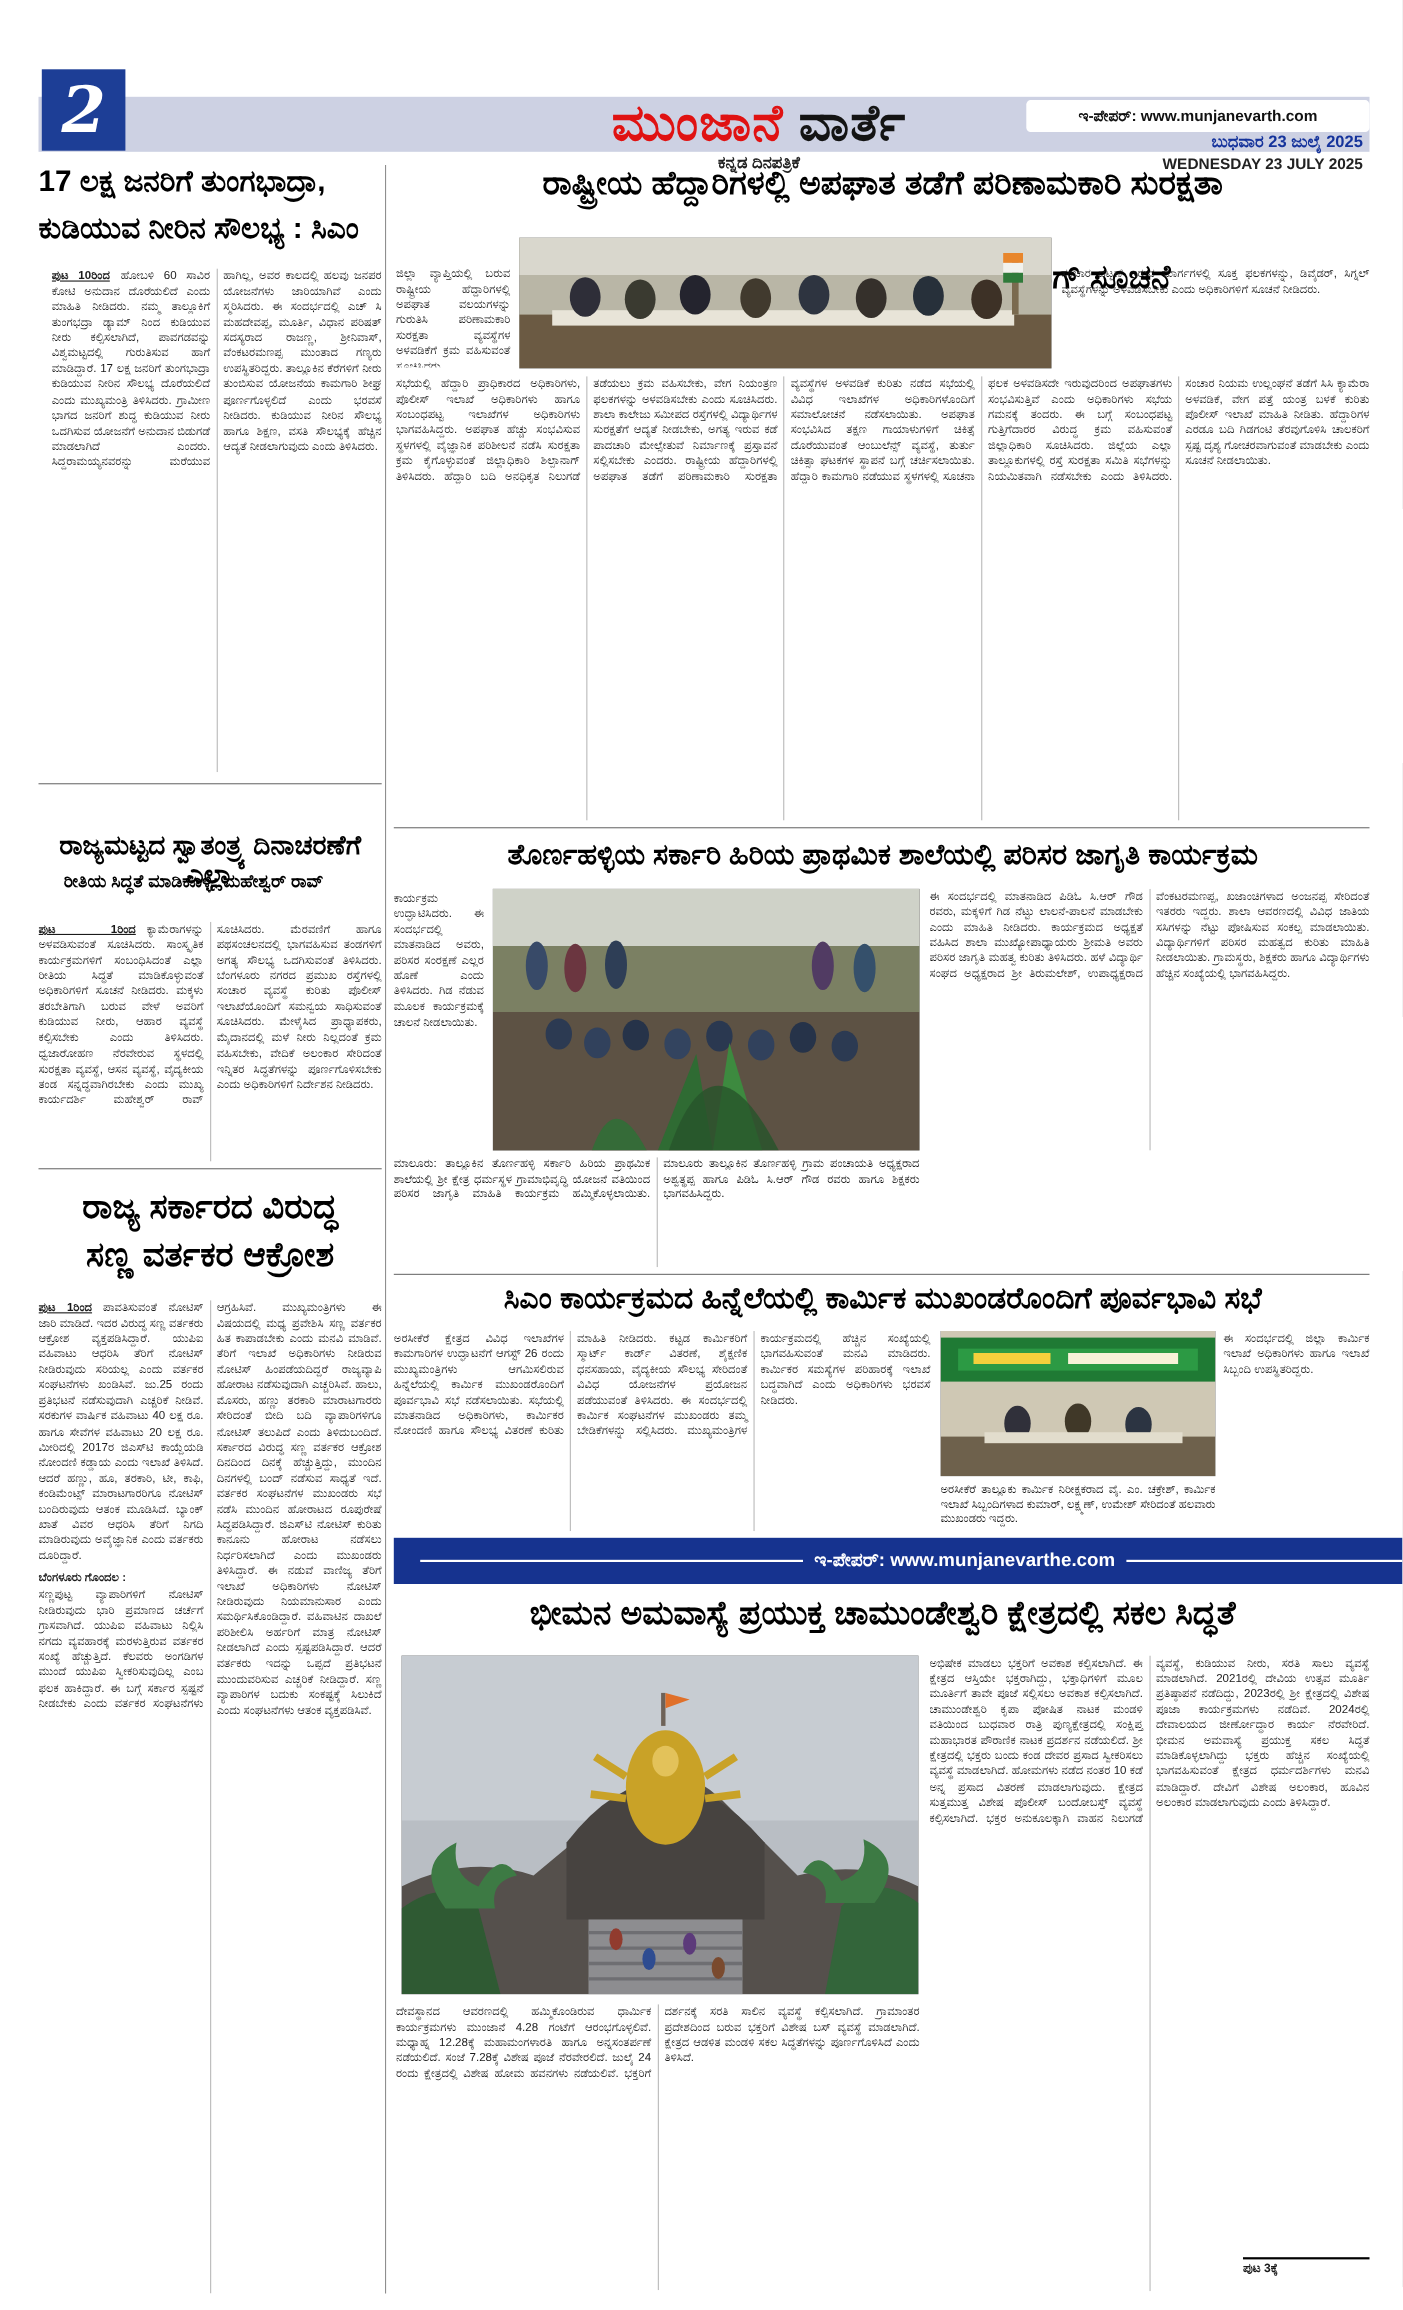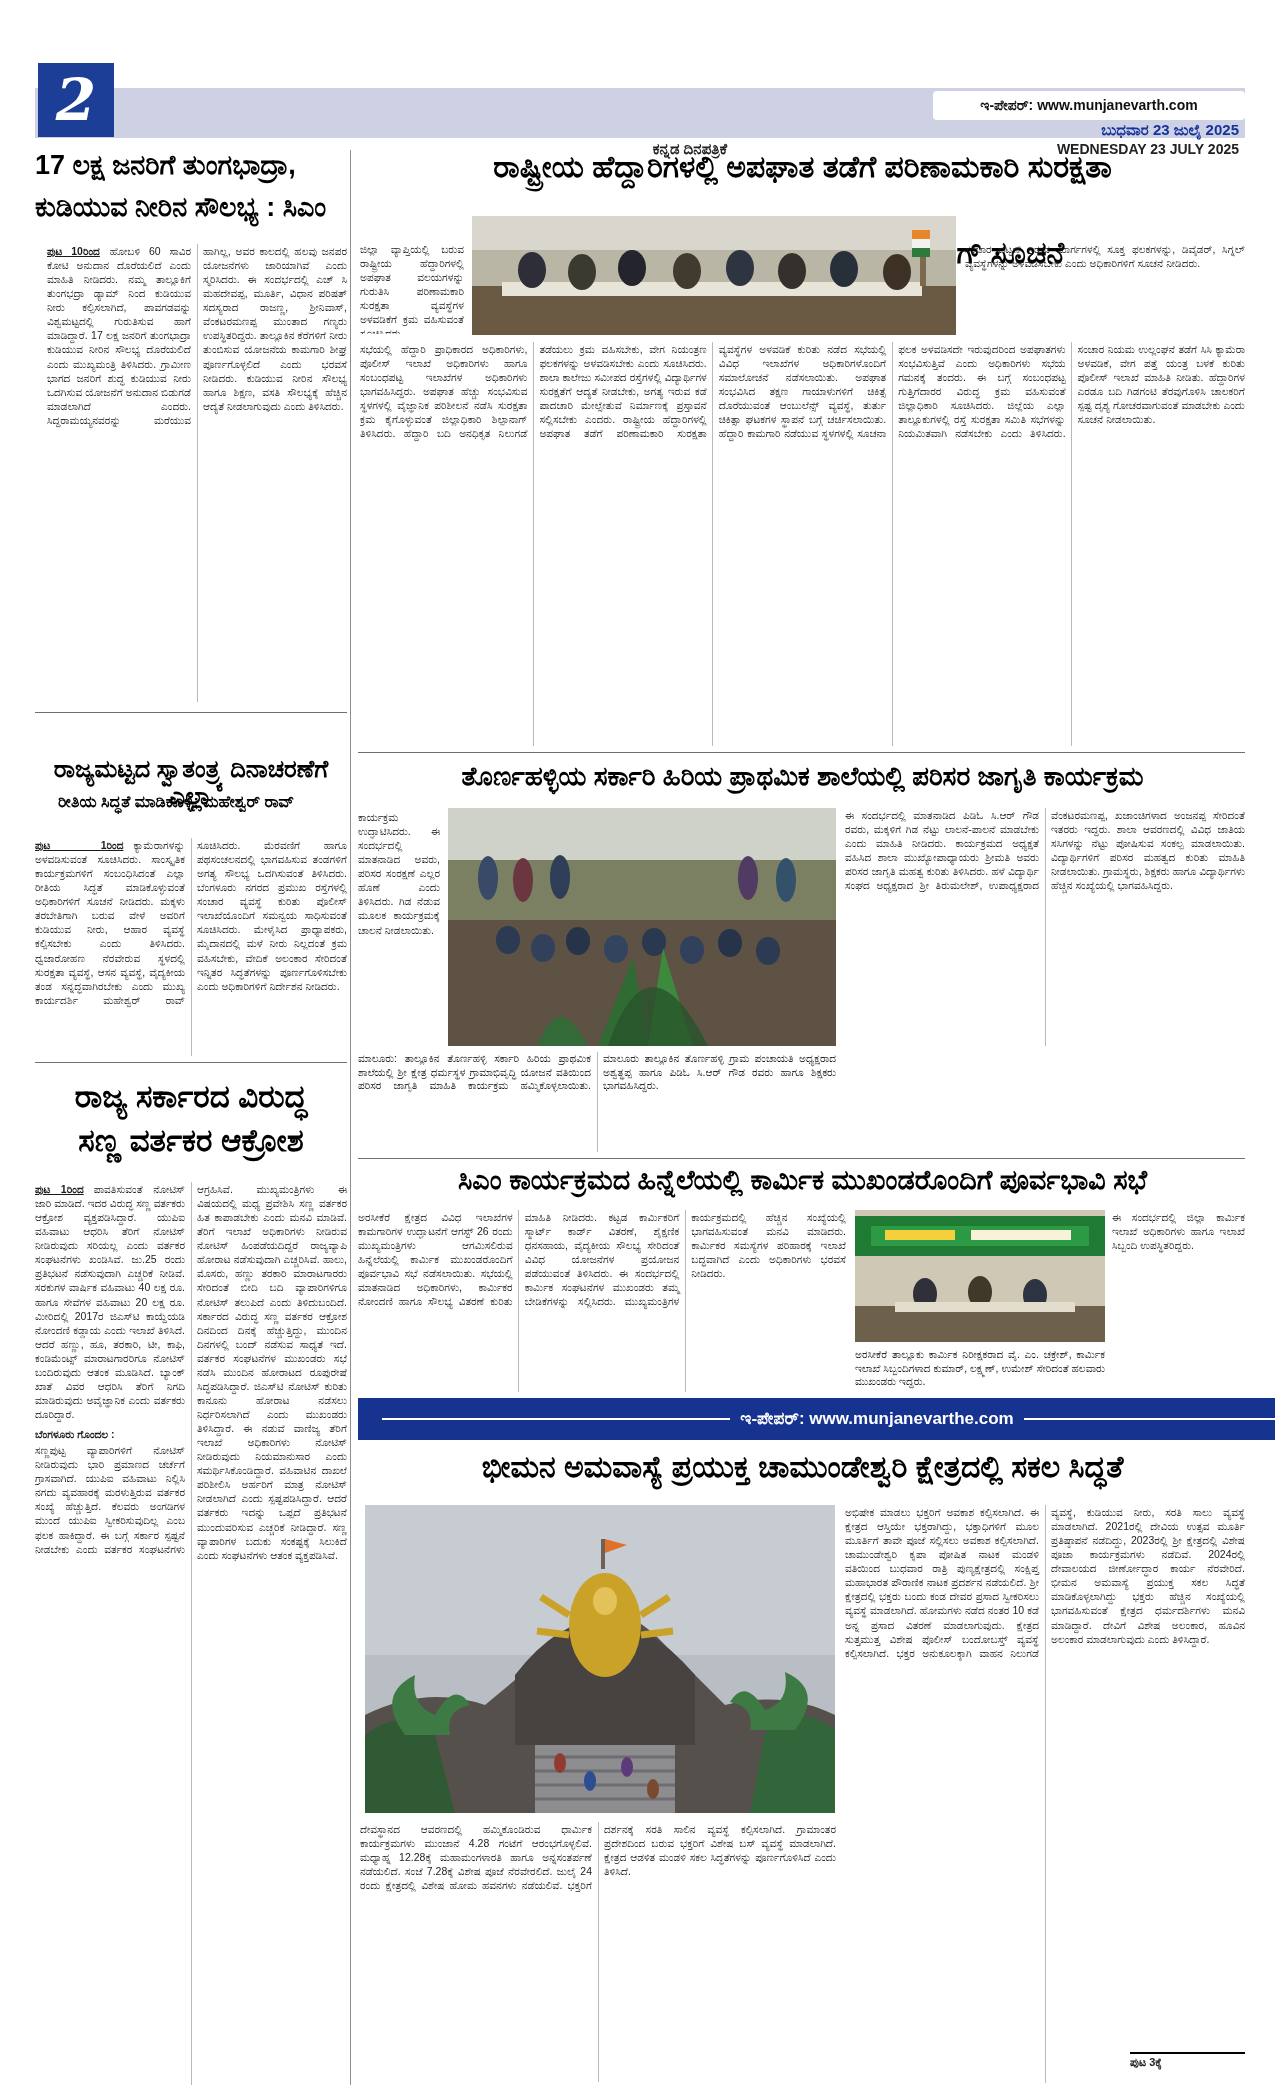--- a/index.html
+++ b/index.html
@@ -48,20 +48,24 @@
 </head>
 <body>
 
 <div class="page">
 
   <div class="hdr-band2"></div>
   <div class="hdr-band"></div>
   <div class="pagenum-box">
     <span class="pagenum">2</span>
   </div>
+  <div class="masthead">
+    <span class="red">ಮುಂಜಾನೆ</span>
+    <span class="blk"> ವಾರ್ತೆ</span>
+  </div>
   <div class="mast-sub">ಕನ್ನಡ ದಿನಪತ್ರಿಕೆ</div>
   <div class="epaper-box">ಇ-ಪೇಪರ್: www.munjanevarth.com</div>
   <div class="date-kn">ಬುಧವಾರ 23 ಜುಲೈ 2025</div>
   <div class="date-en">WEDNESDAY 23 JULY 2025</div>
 
   <div class="vrule" style="left:350px;top:150px;height:1935px;"></div>
 
   <div class="hl" style="position:absolute;left:35px;top:150px;width:312px;font-size:27px;">17 ಲಕ್ಷ ಜನರಿಗೆ ತುಂಗಭಾದ್ರಾ,</div>
   <div class="hl" style="position:absolute;left:35px;top:192px;width:312px;font-size:27px;">ಕುಡಿಯುವ ನೀರಿನ ಸೌಲಭ್ಯ : ಸಿಎಂ</div>
   <div style="position:absolute;left:35px;top:244px;width:312px;height:458px;">

